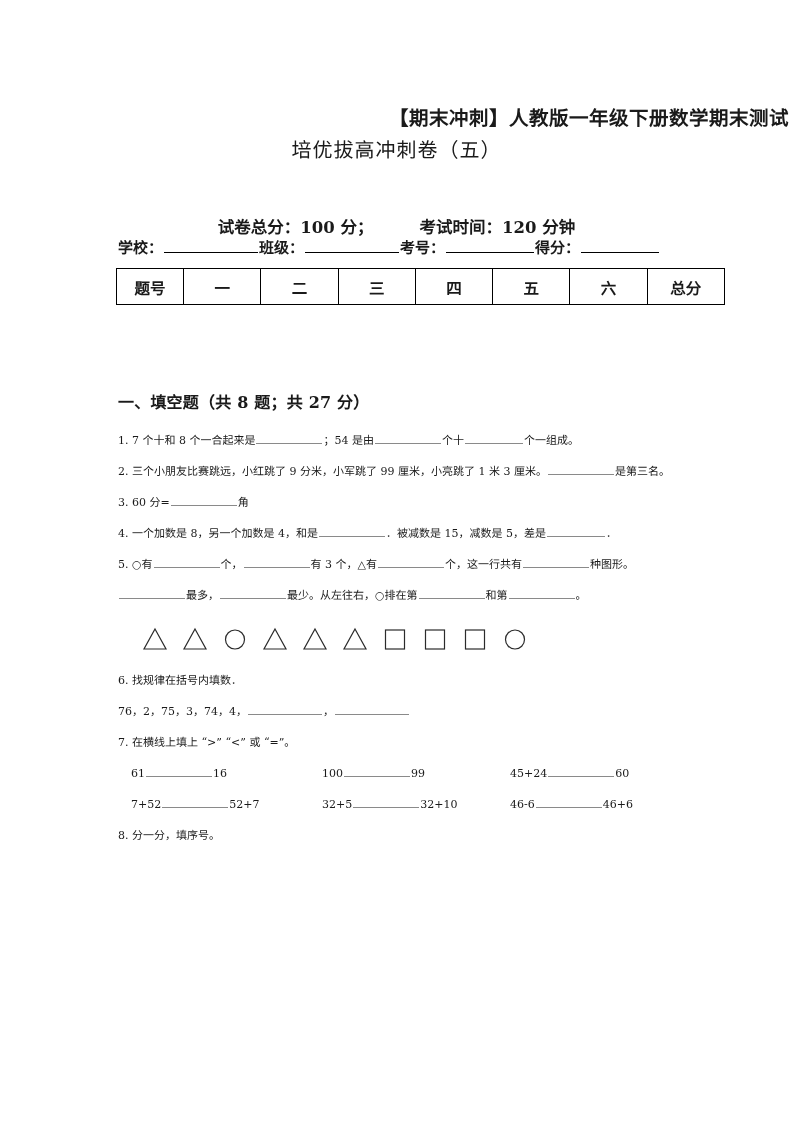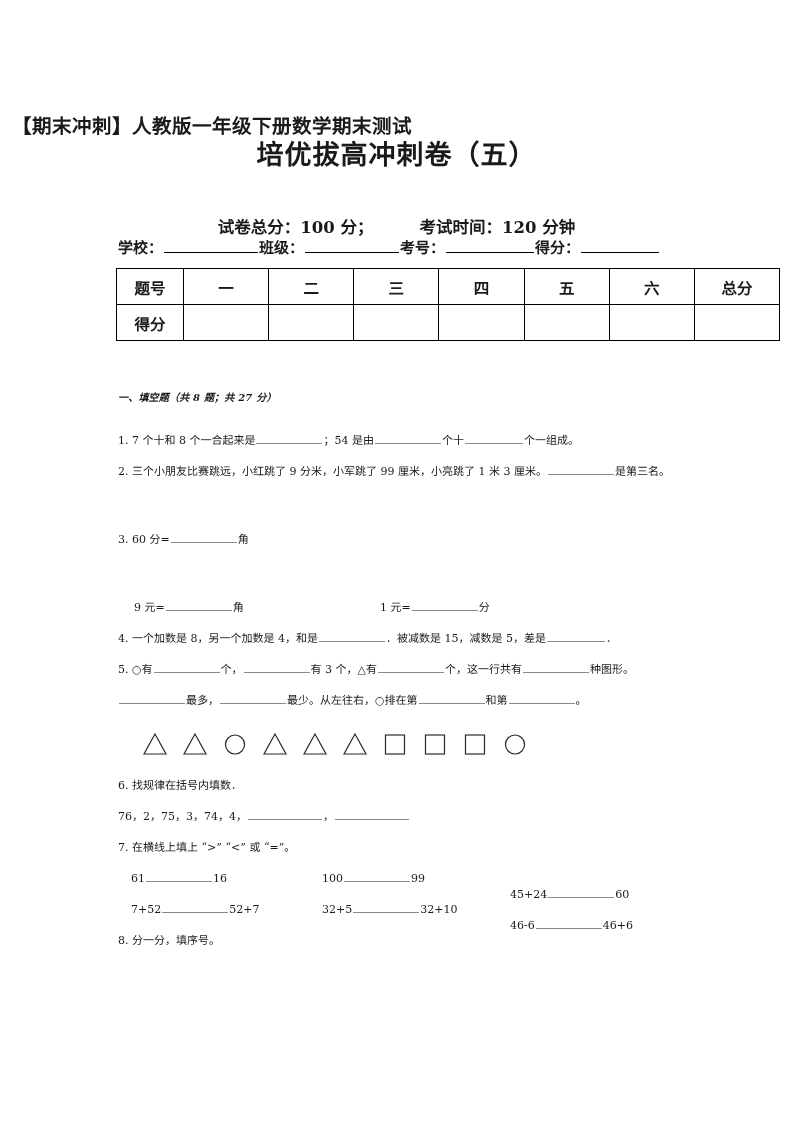--- a/index.html
+++ b/index.html
@@ -19,34 +19,34 @@
   .page {
     position: absolute;
     left: 0; top: 0;
     width: 793px;
     height: 1122px;
     padding: 0;
   }
 
   
   .doc-title-1 {
-    text-align: left;
+    text-align: right;
     font-weight: bold;
     font-size: 19.5px;
     letter-spacing: .5px;
-    margin: 12px;
+    margin: 4px;
     position: absolute;
     left: 0; right: 0;
     top: 103px;
     line-height: 1.2;
   }
   .doc-title-2 {
     text-align: center;
-    font-weight: bold;
-    font-size: 27px;
+    font-weight: normal;
+    font-size: 20px;
     letter-spacing: 1px;
     margin: 0;
     position: absolute;
     left: 0; right: 0;
     top: 138px;
     line-height: 1.25;
   }
   .exam-info {
     position: absolute;
     left: 0; right: 0;
@@ -89,45 +89,44 @@
   .rule-w1 { width: 94px; }
   .rule-w2 { width: 94px; }
   .rule-w3 { width: 88px; }
   .rule-w4 { width: 78px; }
 
   
   .score-table {
     position: absolute;
     left: 116px;
     top: 268px;
-    width: 664px;
+    width: 609px;
     border-collapse: collapse;
     table-layout: fixed;
     padding-left: 32px;
   }
   .score-table td, .score-table th {
     border: 1.1px solid #000;
     height: 35px;
     text-align: center;
     vertical-align: middle;
     font-size: 15.5px;
     font-weight: bold;
     padding: 0;
   }
   .score-table .col-head { width: 66px; }
 
   
   .section-heading {
     position: absolute;
     left: 118px;
     top: 389px;
-    font-size: 10px;
+    font-size: 16px;
     font-weight: bold;
     letter-spacing: .2px;
-    font-style: italic;
   }
 
   
   .questions {
     position: absolute;
     left: 118px;
     top: 425px;
     width: 562px;
     font-size: 11px;
     line-height: 31px;
@@ -147,32 +146,31 @@
     margin: 0 1px;
   }
   .b-md  { width: 58px; }
   .b-lg  { width: 66px; }
   .b-xl  { width: 74px; }
 
   
   .cols2 {
     position: relative;
     height: 31px;
-    margin-top: 37px;
   }
   .cols2 .c1 { position: absolute; left: 0; top: 0; white-space: nowrap; }
   .cols2 .c2 { position: absolute; left: 262px; top: 0; white-space: nowrap; }
 
   .cols3 {
     position: relative;
     height: 31px;
   }
   .cols3 .c1 { position: absolute; left: 13px;   top: 0; white-space: nowrap; }
   .cols3 .c2 { position: absolute; left: 204px; top: 0; white-space: nowrap; }
-  .cols3 .c3 { position: absolute; left: 392px; top: 16px; white-space: nowrap; }
+  .cols3 .c3 { position: absolute; left: 392px; top: 0; white-space: nowrap; }
 
   .indent { display: inline-block; width: 16px; }
 
   
   .shape-row {
     display: flex;
     align-items: center;
     gap: 14px;
     padding: 8px 0 6px 24px;
     height: 40px;
@@ -205,49 +203,35 @@
       <tr>
         <td class="col-head">题号</td>
         <td>一</td>
         <td>二</td>
         <td>三</td>
         <td>四</td>
         <td>五</td>
         <td>六</td>
         <td>总分</td>
       </tr>
-      <tr>
-        <td class="col-head">得分</td>
-        <td></td>
-        <td></td>
-        <td></td>
-        <td></td>
-        <td></td>
-        <td></td>
-        <td></td>
-      </tr>
     </tbody>
   </table>
 
   <div class="section-heading">一、填空题（共 8 题；共 27 分）</div>
 
   <div class="questions">
 
     <div class="q q-line"><span>1. 7 个十和 8 个一合起来是</span><span class="blank b-lg"></span><span>；54 是由</span><span class="blank b-lg"></span><span>个十</span><span class="blank b-md"></span><span>个一组成。</span></div>
 
     <div class="q q-wrap"><span>2. 三个小朋友比赛跳远，小红跳了 9 分米，小军跳了 99 厘米，小亮跳了 1 米 3 厘米。</span><span class="blank b-lg"></span><span>是第三名。</span></div>
 
     <div class="q cols2">
       <span class="c1"><span>3. 60 分=</span><span class="blank b-lg"></span><span>角</span></span>
     </div>
 
-    <div class="q cols2">
-      <span class="c1"><span class="indent"></span><span>9 元=</span><span class="blank b-lg"></span><span>角</span></span>
-      <span class="c2"><span>1 元=</span><span class="blank b-lg"></span><span>分</span></span>
-    </div>
 
     <div class="q q-wrap"><span>4. 一个加数是 8，另一个加数是 4，和是</span><span class="blank b-lg"></span><span>．被减数是 15，减数是 5，差是</span><span class="blank b-md"></span><span>．</span></div>
 
     <div class="q q-wrap"><span>5. ○有</span><span class="blank b-lg"></span><span>个，</span><span class="blank b-lg"></span><span>有 3 个，△有</span><span class="blank b-lg"></span><span>个，这一行共有</span><span class="blank b-lg"></span><span>种图形。</span><span class="blank b-lg"></span><span>最多，</span><span class="blank b-lg"></span><span>最少。从左往右，○排在第</span><span class="blank b-lg"></span><span>和第</span><span class="blank b-lg"></span><span>。</span></div>
 
     <div class="shape-row" id="shape-row">
         <span class="shape">
           <svg width="26" height="26" viewBox="0 0 26 26">
             <polygon points="13,3 24,23 2,23" fill="none" stroke="#2b2b2b" stroke-width="1.2"></polygon>
           </svg>

